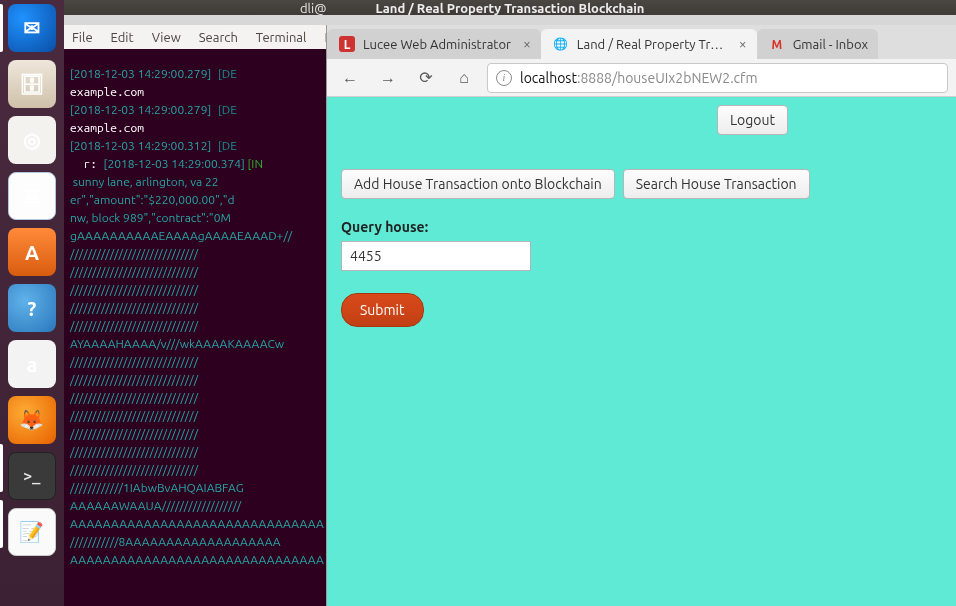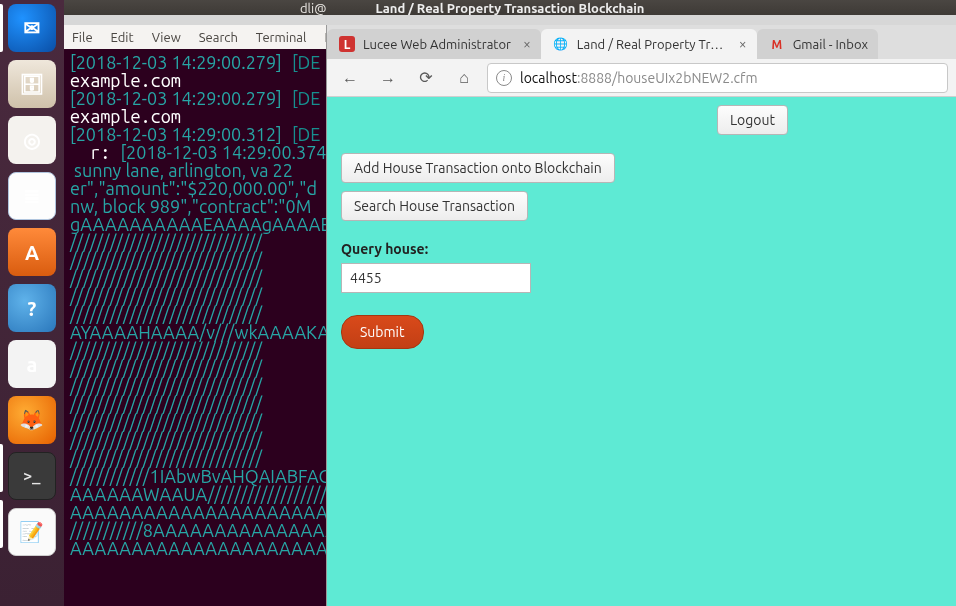--- a/index.html
+++ b/index.html
@@ -22,21 +22,21 @@
 .indicator{ position:absolute; left:0; width:3px; height:48px; background:#fff; border-radius:0 2px 2px 0; }
 .ind-thunder{ top:4px;} .ind-firefox{ top:444px;} .ind-term{ top:500px;}
 
 
 .titlebar { position:absolute; left:64px; top:0; right:0; height:15px; background:linear-gradient(#4a4642,#3e3a36); color:#eee; font-size:13px; display:flex; align-items:center; justify-content:center; font-weight:bold; }
 .titlebar .user{ position:absolute; left:236px; font-weight:normal; color:#e8e5e1;}
 
 
 .terminal-wrap{ position:absolute; left:64px; top:25px; width:262px; height:581px; background:#2c001e; }
 .term-menu{ height:24px; background:#f5f3f1; display:flex; align-items:center; gap:18px; padding:0 8px; color:#4a4642; font-size:13px; }
-.term-body{ font-family: "Ubuntu Mono", monospace; font-size:18px; line-height:18px; color:#fff; padding:4px 6px; white-space:pre; overflow:hidden; }
+.term-body{ font-family: "Ubuntu Mono", monospace; font-size:12px; line-height:18px; color:#fff; padding:16px 6px; white-space:pre; overflow:hidden; }
 .ts{ color:#27a6a6; }  
 .lvld{ color:#178f8f; }
 .lvlinfo{ color:#2fb02f; }
 
 
 .browser{ position:absolute; left:326px; top:25px; width:630px; height:581px; background:#e6e6e6; border-left:1px solid #999; }
 .tabs-row{ height:34px; background:#dedede; display:flex; align-items:flex-end; }
 .tab{ height:30px; display:flex; align-items:center; gap:8px; padding:0 10px 0 12px; font-size:13px; color:#333; border-radius:6px 6px 0 0; max-width:220px; position:relative; }
 .tab.inactive{ background:#d1d1d1; }
 .tab.active{ background:#f3f3f3; }
@@ -49,21 +49,21 @@
 .nav-btn{ width:30px;height:30px; border:none; background:transparent; color:#5a5a5a; font-size:16px; border-radius:4px; cursor:pointer; display:flex;align-items:center;justify-content:center;}
 .url-bar{ flex:1; height:30px; background:#fff; border:1px solid #c8c8c8; border-radius:4px; display:flex; align-items:center; padding:0 8px; gap:8px; font-size:14px; color:#333; }
 .url-info{ width:16px;height:16px;border:1.5px solid #8a8a8a;border-radius:50%; color:#8a8a8a; font-size:10px; display:flex;align-items:center;justify-content:center; font-style:italic; font-family:serif;}
 .url-host{ color:#111;}
 .url-path{ color:#8a8a8a;}
 
 
 .page{ background:#5eead4; height:calc(581px - 34px - 38px); padding:14px 14px; position:relative; }
 .logout-wrap{ position:absolute; right:168px; top:8px; }
 .btn{ display:inline-block; background:linear-gradient(#fdfdfd,#ededed); border:1px solid #b6b6b6; border-radius:4px; padding:6px 12px; font-size:14px; color:#333; cursor:pointer; }
-.btn-group{ margin-top:42px; display:flex; flex-direction:column; align-items:flex-start; gap:8px; }
+.btn-group{ margin-top:58px; display:flex; align-items:flex-start; gap:8px; }
 .form-block{ margin-top:20px; }
 .form-label{ font-size:14px; color:#222; display:block; margin-bottom:6px;font-weight:bold;}
 .text-input{ width:190px; height:30px; border:1px solid #b6b6b6; border-radius:0; padding:0 8px; font-size:14px; background:#fff; color:#333;}
 .submit-btn{ margin-top:22px; background:linear-gradient(#d94a1a,#c23f15); border:1px solid #a53711; color:#fff; padding:8px 18px; border-radius:16px; font-size:14px; cursor:pointer;}
 </style>
 </head>
 <body>
 
 <div class="launcher">
   <div class="indicator ind-thunder"></div>

